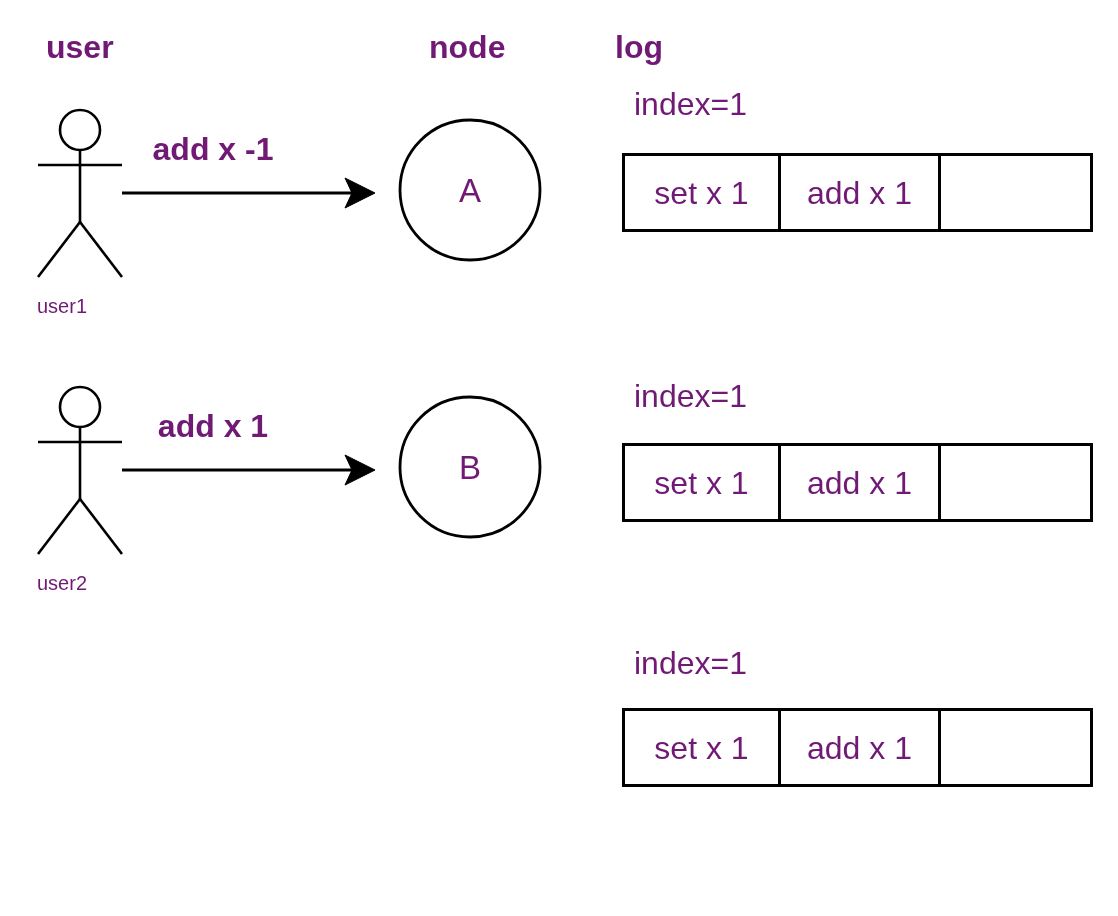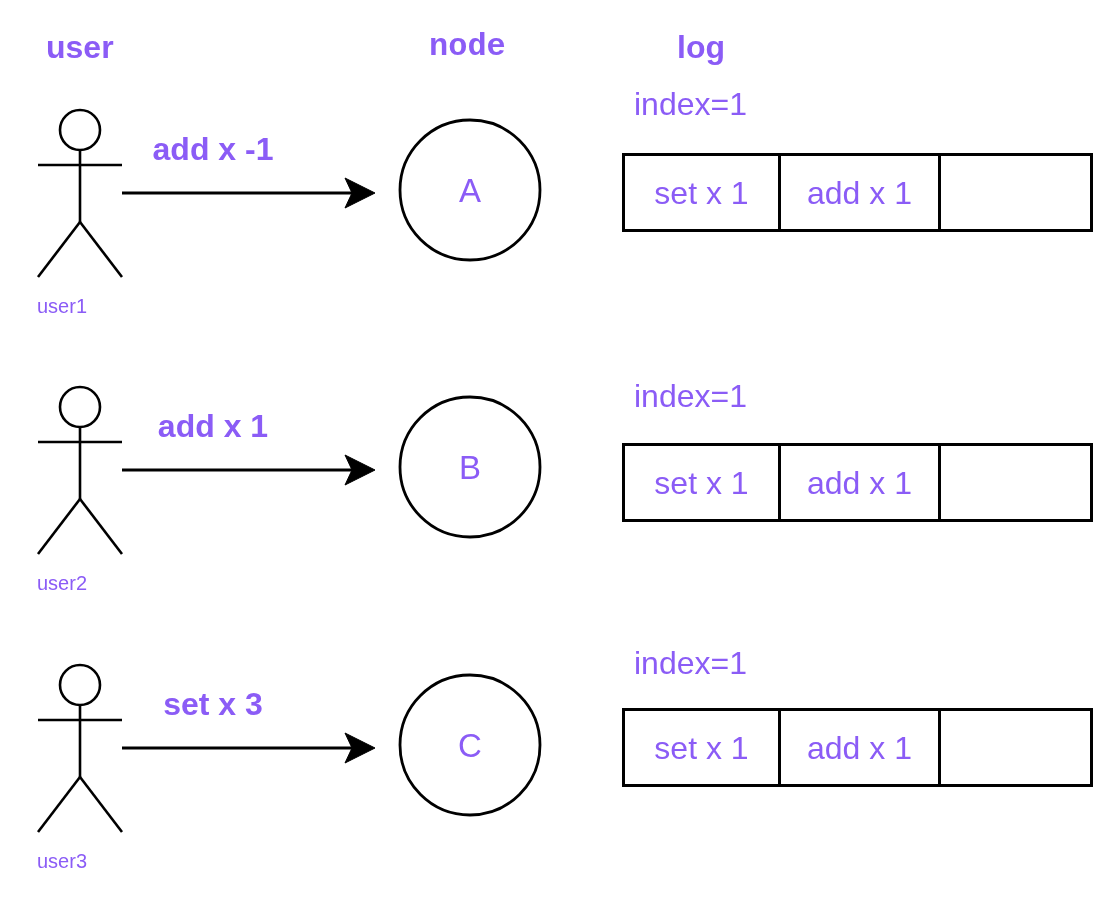--- a/index.html
+++ b/index.html
@@ -2,21 +2,21 @@
 <html><head>
 <meta charset="utf-8">
 <style>
   html, body { margin: 0; padding: 0; background: #ffffff; }
   .canvas {
     position: relative;
     width: 1118px;
     height: 916px;
     background: #ffffff;
     font-family: "Liberation Sans", sans-serif;
-    color: #8b5cf6;
+    color: #701a75;
     overflow: hidden;
   }
   .hdr {
     position: absolute;
     font-size: 32px;
     font-weight: bold;
     line-height: 1;
     white-space: nowrap;
   }
   .row-left {
@@ -86,22 +86,22 @@
   .log-cell.c0 { width: 156px; border-right: 3px solid #000000; }
   .log-cell.c1 { width: 160px; border-right: 3px solid #000000; }
   .log-cell.c2 { flex: 1; }
 </style>
 </head>
 <body>
 
 <div class="canvas">
 
   <div class="hdr" style="left:46px; top:31px;">user</div>
-  <div class="hdr" style="left:429px; top:31px;font-family:Liberation Mono, monospace;">node</div>
-  <div class="hdr" style="left:677px; top:31px;">log</div>
+  <div class="hdr" style="left:429px; top:31px;">node</div>
+  <div class="hdr" style="left:615px; top:31px;">log</div>
 
   <div class="row-left" style="top:0;">
     <svg width="560" height="300" viewBox="0 0 560 300">
       <g stroke="#000000" stroke-width="2.6" fill="none">
         <circle cx="80" cy="130" r="20"></circle>
         <line x1="80" y1="150" x2="80" y2="222"></line>
         <line x1="38" y1="165" x2="122" y2="165"></line>
         <line x1="80" y1="222" x2="38" y2="277"></line>
         <line x1="80" y1="222" x2="122" y2="277"></line>
       </g>
@@ -143,39 +143,20 @@
     <div class="user-label">user2</div>
   </div>
 
   <div class="index-label" style="top:380px;">index=1</div>
   <div class="log-table" style="top:443px;">
     <div class="log-cell c0">set x 1</div>
     <div class="log-cell c1">add x 1</div>
     <div class="log-cell c2"></div>
   </div>
 
-  <div class="row-left" style="top:555px;">
-    <svg width="560" height="300" viewBox="0 0 560 300">
-      <g stroke="#000000" stroke-width="2.6" fill="none">
-        <circle cx="80" cy="130" r="20"></circle>
-        <line x1="80" y1="150" x2="80" y2="222"></line>
-        <line x1="38" y1="165" x2="122" y2="165"></line>
-        <line x1="80" y1="222" x2="38" y2="277"></line>
-        <line x1="80" y1="222" x2="122" y2="277"></line>
-      </g>
-      <g>
-        <line x1="122" y1="193" x2="352" y2="193" stroke="#000000" stroke-width="2.8"></line>
-        <polygon points="345,178 375,193 345,208 352,193" fill="#000000" stroke="#000000" stroke-width="1"></polygon>
-      </g>
-      <circle cx="470" cy="190" r="70" stroke="#000000" stroke-width="2.8" fill="#ffffff"></circle>
-    </svg>
-    <div class="msg-label">set x 3</div>
-    <div class="node-letter">C</div>
-    <div class="user-label">user3</div>
-  </div>
 
   <div class="index-label" style="top:647px;">index=1</div>
   <div class="log-table" style="top:708px;">
     <div class="log-cell c0">set x 1</div>
     <div class="log-cell c1">add x 1</div>
     <div class="log-cell c2"></div>
   </div>
 
 </div>
 

